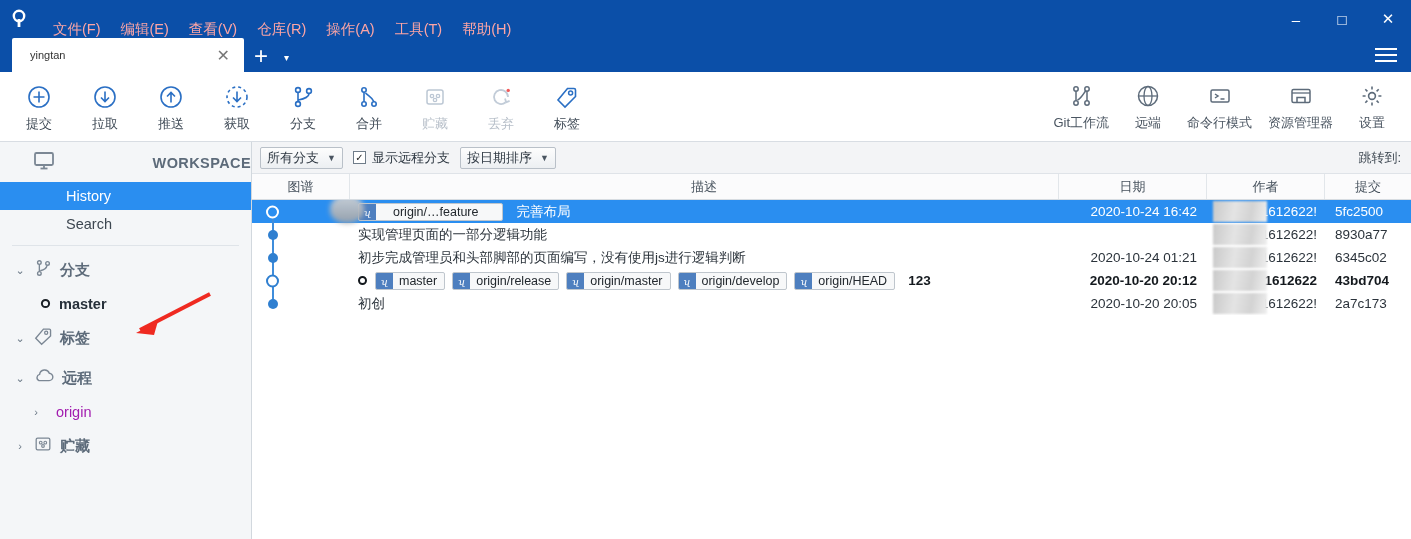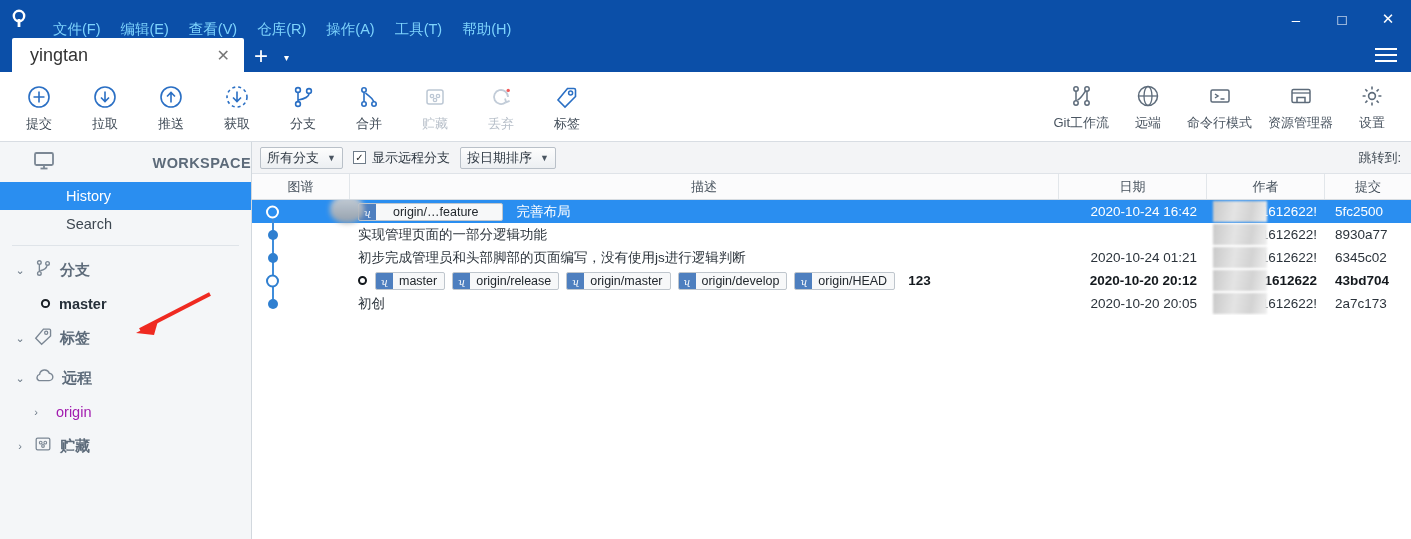--- a/index.html
+++ b/index.html
@@ -14,38 +14,38 @@
   .titlebar {
     height: 38px; background: #0b4fa8; display: flex; align-items: center;
     color: #ffffff; position: relative;
   }
   .app-logo {
     width: 38px; height: 38px; display: flex; align-items: center; justify-content: center;
   }
   .app-logo svg { display:block; }
   .menubar { display: flex; align-items: center; gap: 2px; margin-left: 6px; }
   .menu-item {
-    font-size: 14.5px; color: #7dd3fc; padding: 6px 9px; white-space: nowrap; cursor: default; margin-top: 20px;
+    font-size: 14.5px; color: #fca5a5; padding: 6px 9px; white-space: nowrap; cursor: default; margin-top: 20px;
   }
   .win-ctrls { position: absolute; right: 0; top: 0; display: flex; }
   .win-btn {
     width: 46px; height: 38px; display: flex; align-items: center; justify-content: center;
     color: #fff; font-size: 15px; cursor: default;
   }
 
   
   .tabstrip {
     height: 34px; background: #0b4fa8; display: flex; align-items: flex-end;
     position: relative;
   }
   .tab {
     background: #ffffff; height: 34px; min-width: 232px; display: flex; align-items: center;
     padding: 0 8px 0 18px; border-radius: 2px 2px 0 0; margin-left: 12px;
   }
-  .tab-label { font-size: 18px; color: #333; flex: 1; }
+  .tab-label { font-size: 11px; color: #333; flex: 1; }
   .tab-close { font-size: 16px; color: #777; padding: 0 6px; cursor: default; }
   .tab-add {
     color: #fff; font-size: 24px; font-weight: 300; padding: 0 10px; line-height: 1;
     margin-bottom: 4px; cursor: default;
   }
   .tab-caret { color: #fff; font-size: 10px; margin-bottom: 9px; padding: 0 6px; cursor: default; }
   .hamburger {
     position: absolute; right: 14px; bottom: 6px; width: 22px; cursor: default;
   }
   .hamburger span { display:block; height:2px; background:#fff; margin:4px 0; }

